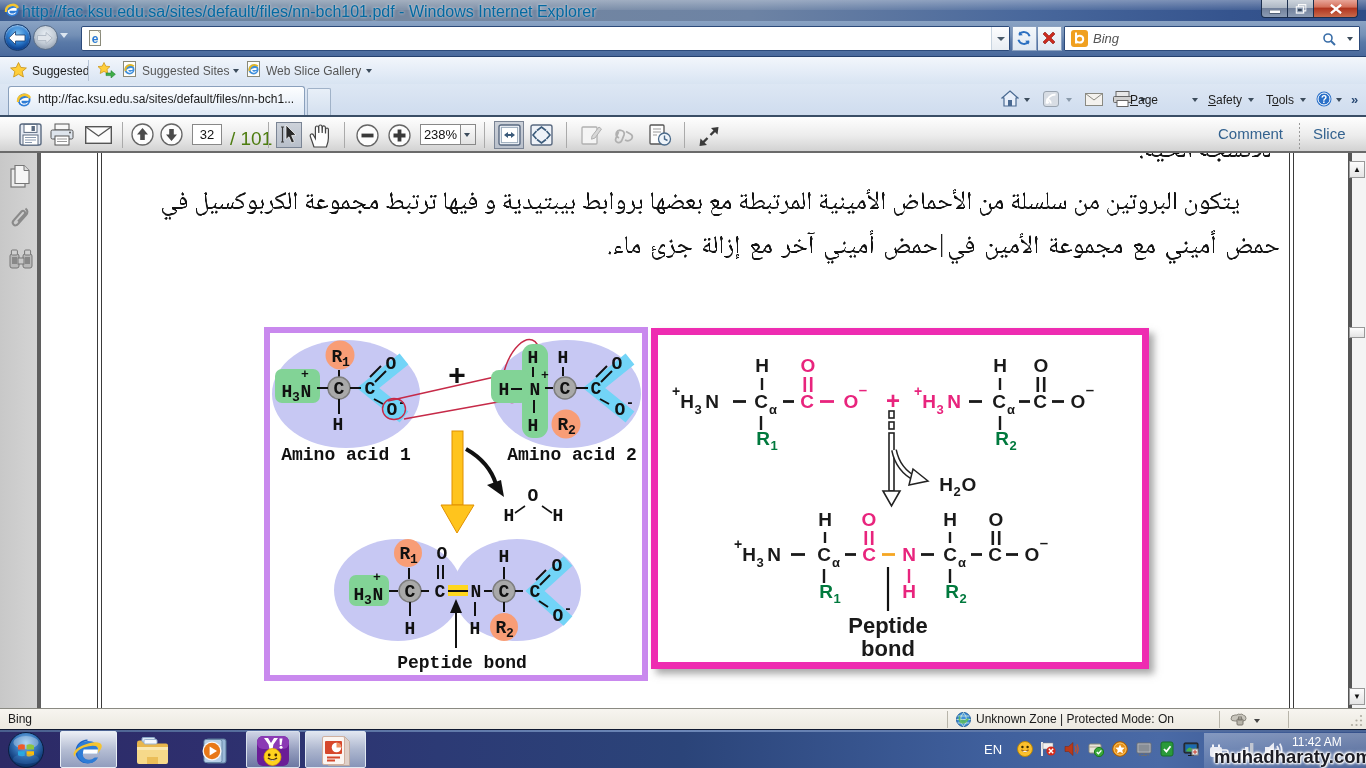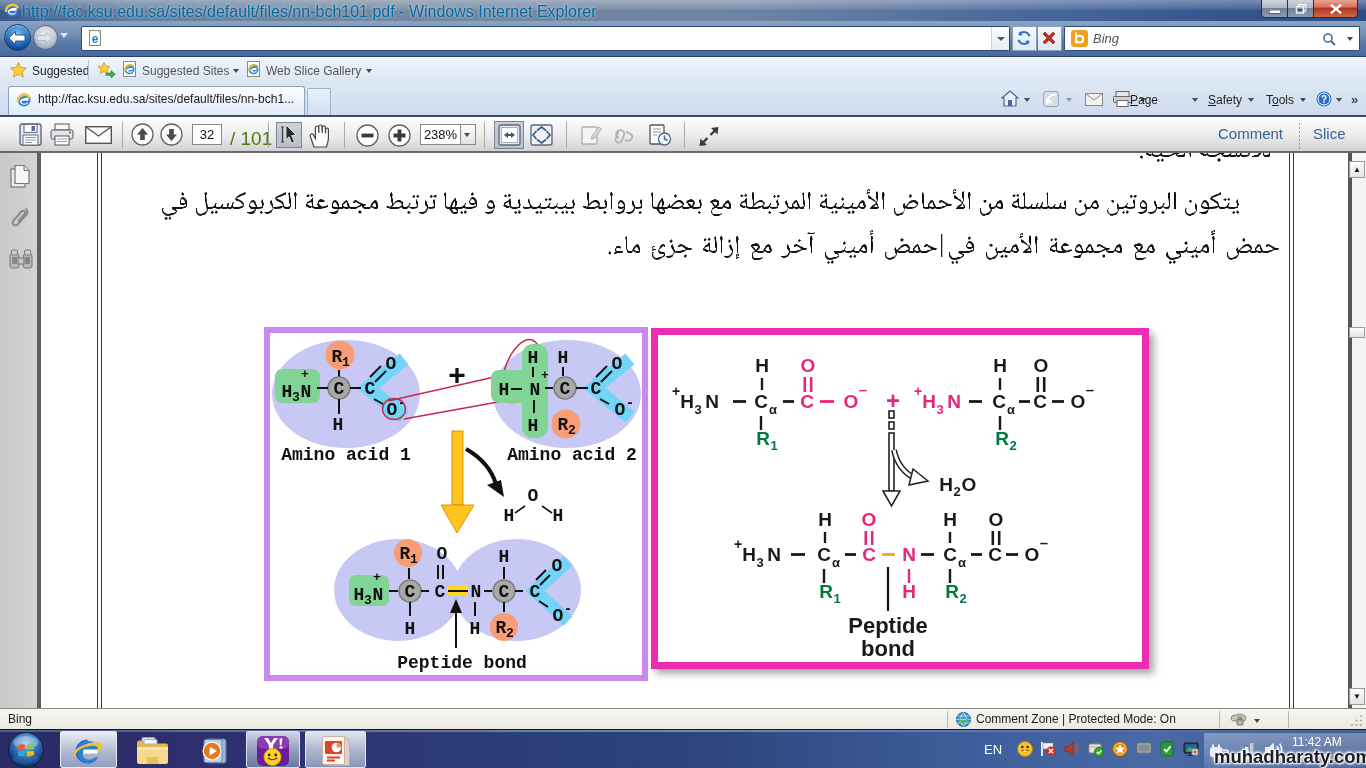--- a/index.html
+++ b/index.html
@@ -559,21 +559,21 @@
 </div>
 
 <div class="abs" id="statusbar">
  <div style="position:absolute;left:8px;top:3px">Bing</div>
  <div style="position:absolute;left:947px;top:2px;width:1px;height:17px;background:#b8b5aa"></div>
  <svg style="position:absolute;left:956px;top:3px" width="15" height="15" viewBox="0 0 15 15">
       <circle cx="7.5" cy="7.5" r="7" fill="#3f8fdc" stroke="#1a5a9a"></circle>
       <path d="M7.5 0.5 Q10.5 4 10.5 7.5 Q10.5 11 7.5 14.5 Q4.5 11 4.5 7.5 Q4.5 4 7.5 0.5 M0.5 7.5 H14.5 M1.5 4 H13.5 M1.5 11 H13.5" fill="none" stroke="#d8ecd8" stroke-width=".8"></path>
       <path d="M3 3 Q5 5.5 4.4 8.2 Q6.5 7 9 8.5 Q10.5 5.5 13 6.5 Q12 10 9.5 11 Q6 12.5 3.8 10.5 Q2 8.8 3 3Z" fill="#58b858" opacity=".85"></path>
     </svg>
- <div style="position:absolute;left:976px;top:3px">Comment Zone | Protected Mode: On</div>
+ <div style="position:absolute;left:976px;top:3px">Unknown Zone | Protected Mode: On</div>
  <div style="position:absolute;left:1219px;top:2px;width:1px;height:17px;background:#b8b5aa"></div>
  <svg style="position:absolute;left:1230px;top:4px" width="17" height="14" viewBox="0 0 17 14">
       <path d="M1 6 Q1 2 5 2 L7 2 Q8 0.6 10 1.4 Q12 0.4 13.4 2.2 Q16 2.6 16 5.4 Q16 8 13 8 L5 8 Q1 8 1 6Z" fill="#c8c5bc" stroke="#8a877e"></path>
       <rect x="7" y="6" width="6" height="6" rx="1" fill="#b8b5aa" stroke="#7a776e"></rect>
       <rect x="8.6" y="4" width="2.8" height="3" fill="none" stroke="#7a776e"></rect>
     </svg>
  <div class="dropcaret" style="left:1254px;top:10px;border-top-color:#444"></div>
  <div style="position:absolute;left:1288px;top:2px;width:1px;height:17px;background:#b8b5aa"></div>
  <svg style="position:absolute;right:3px;bottom:2px" width="13" height="13" viewBox="0 0 13 13">
       <g fill="#b0ada2">

